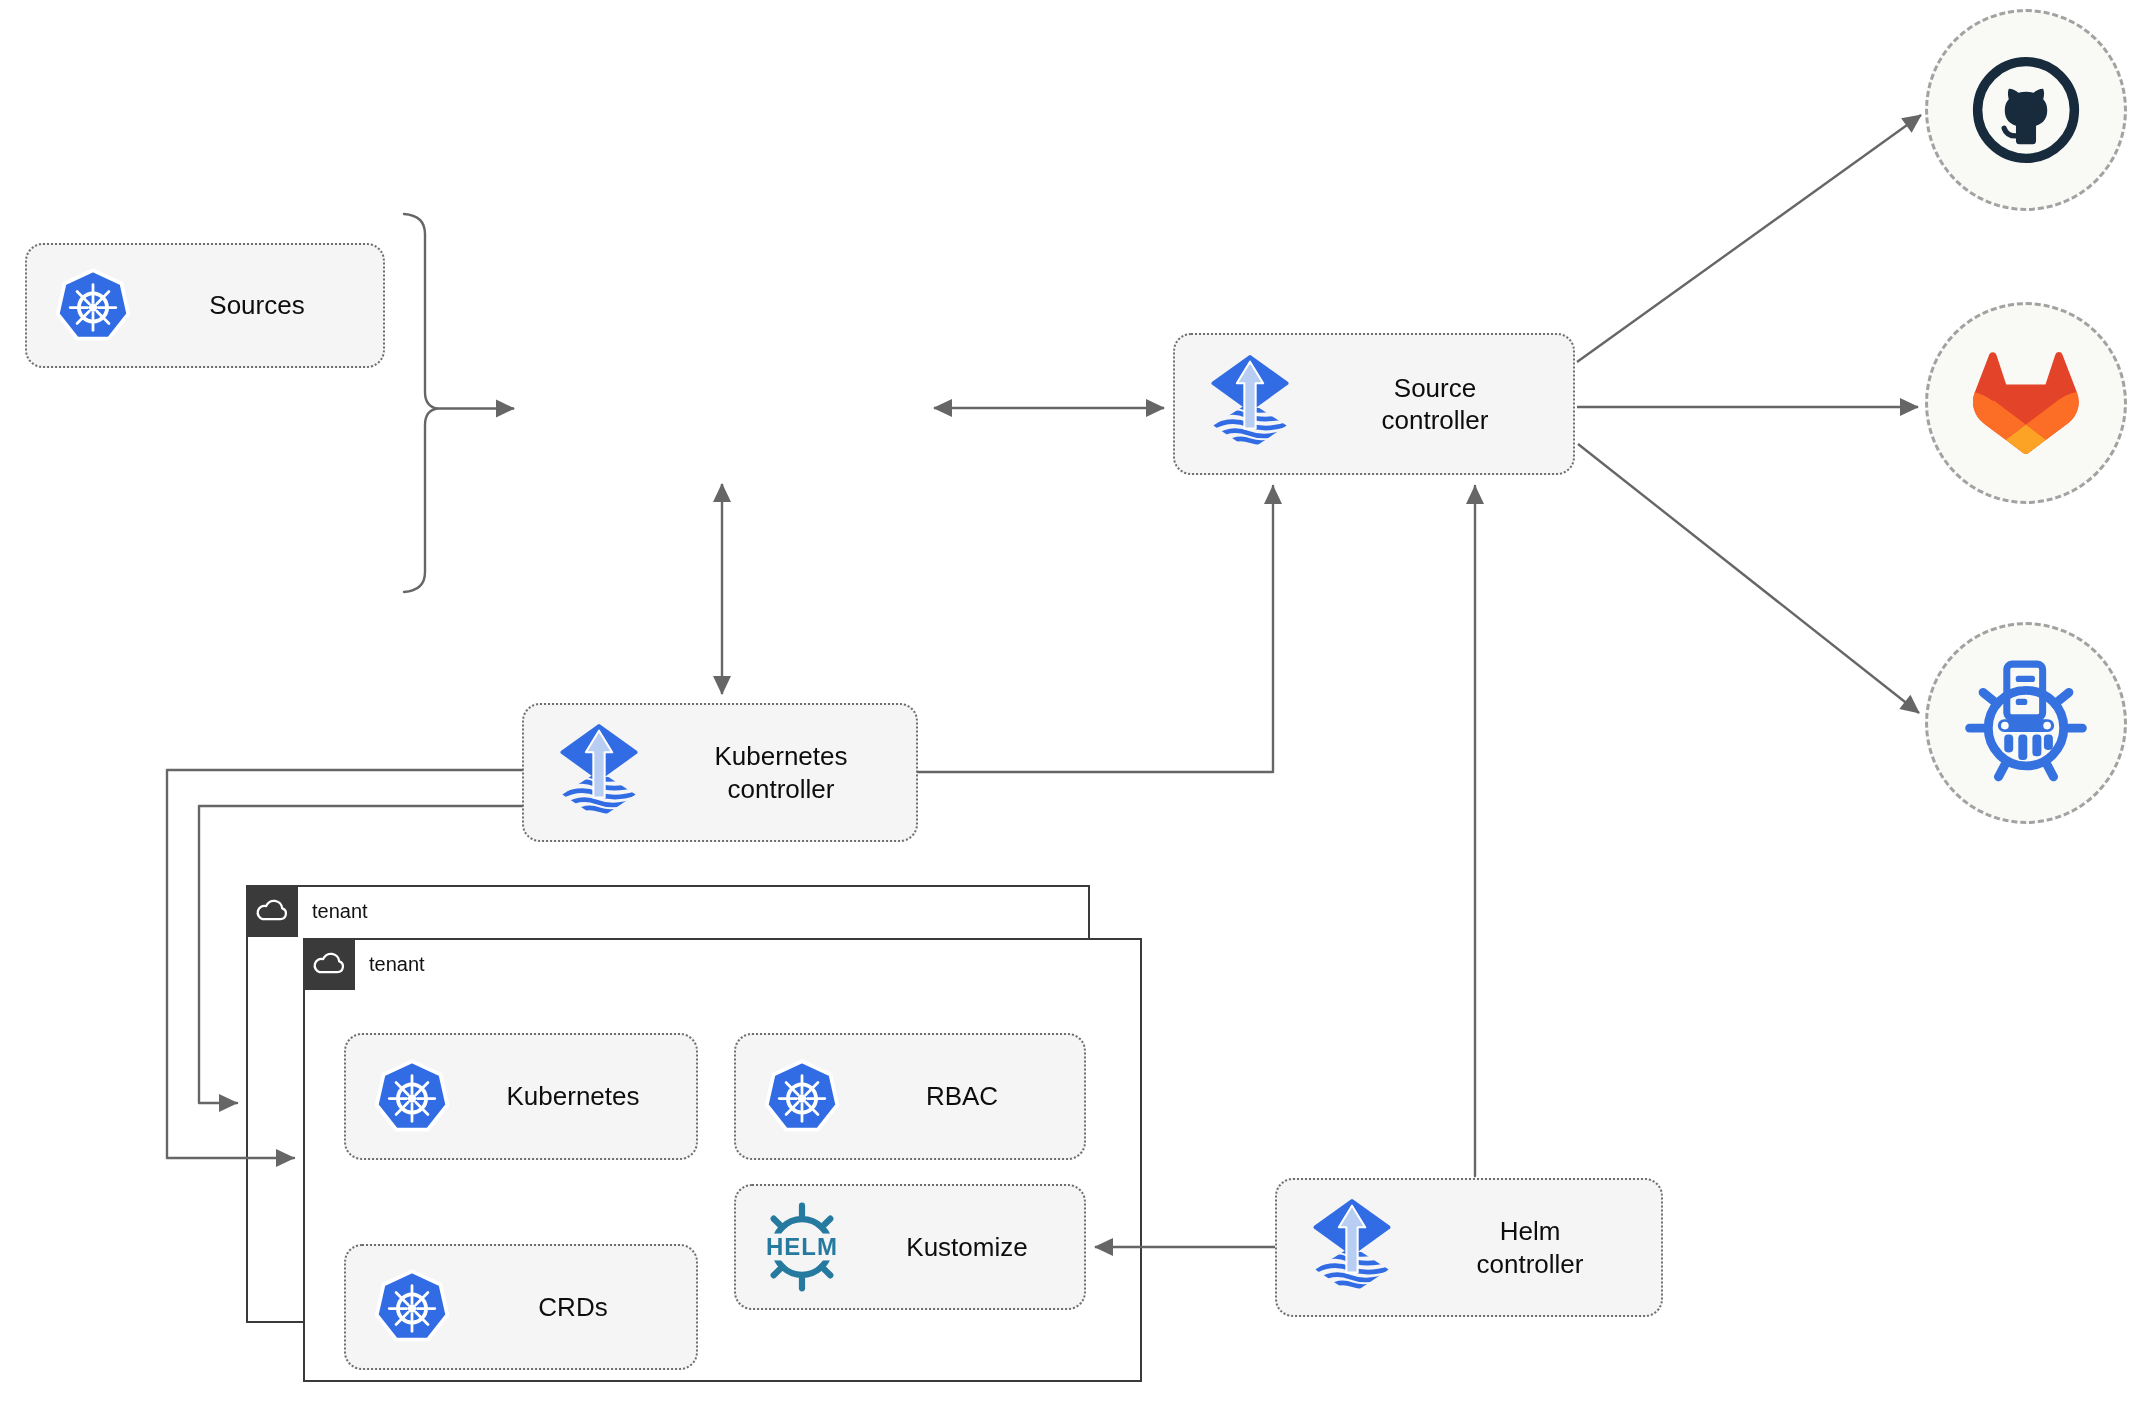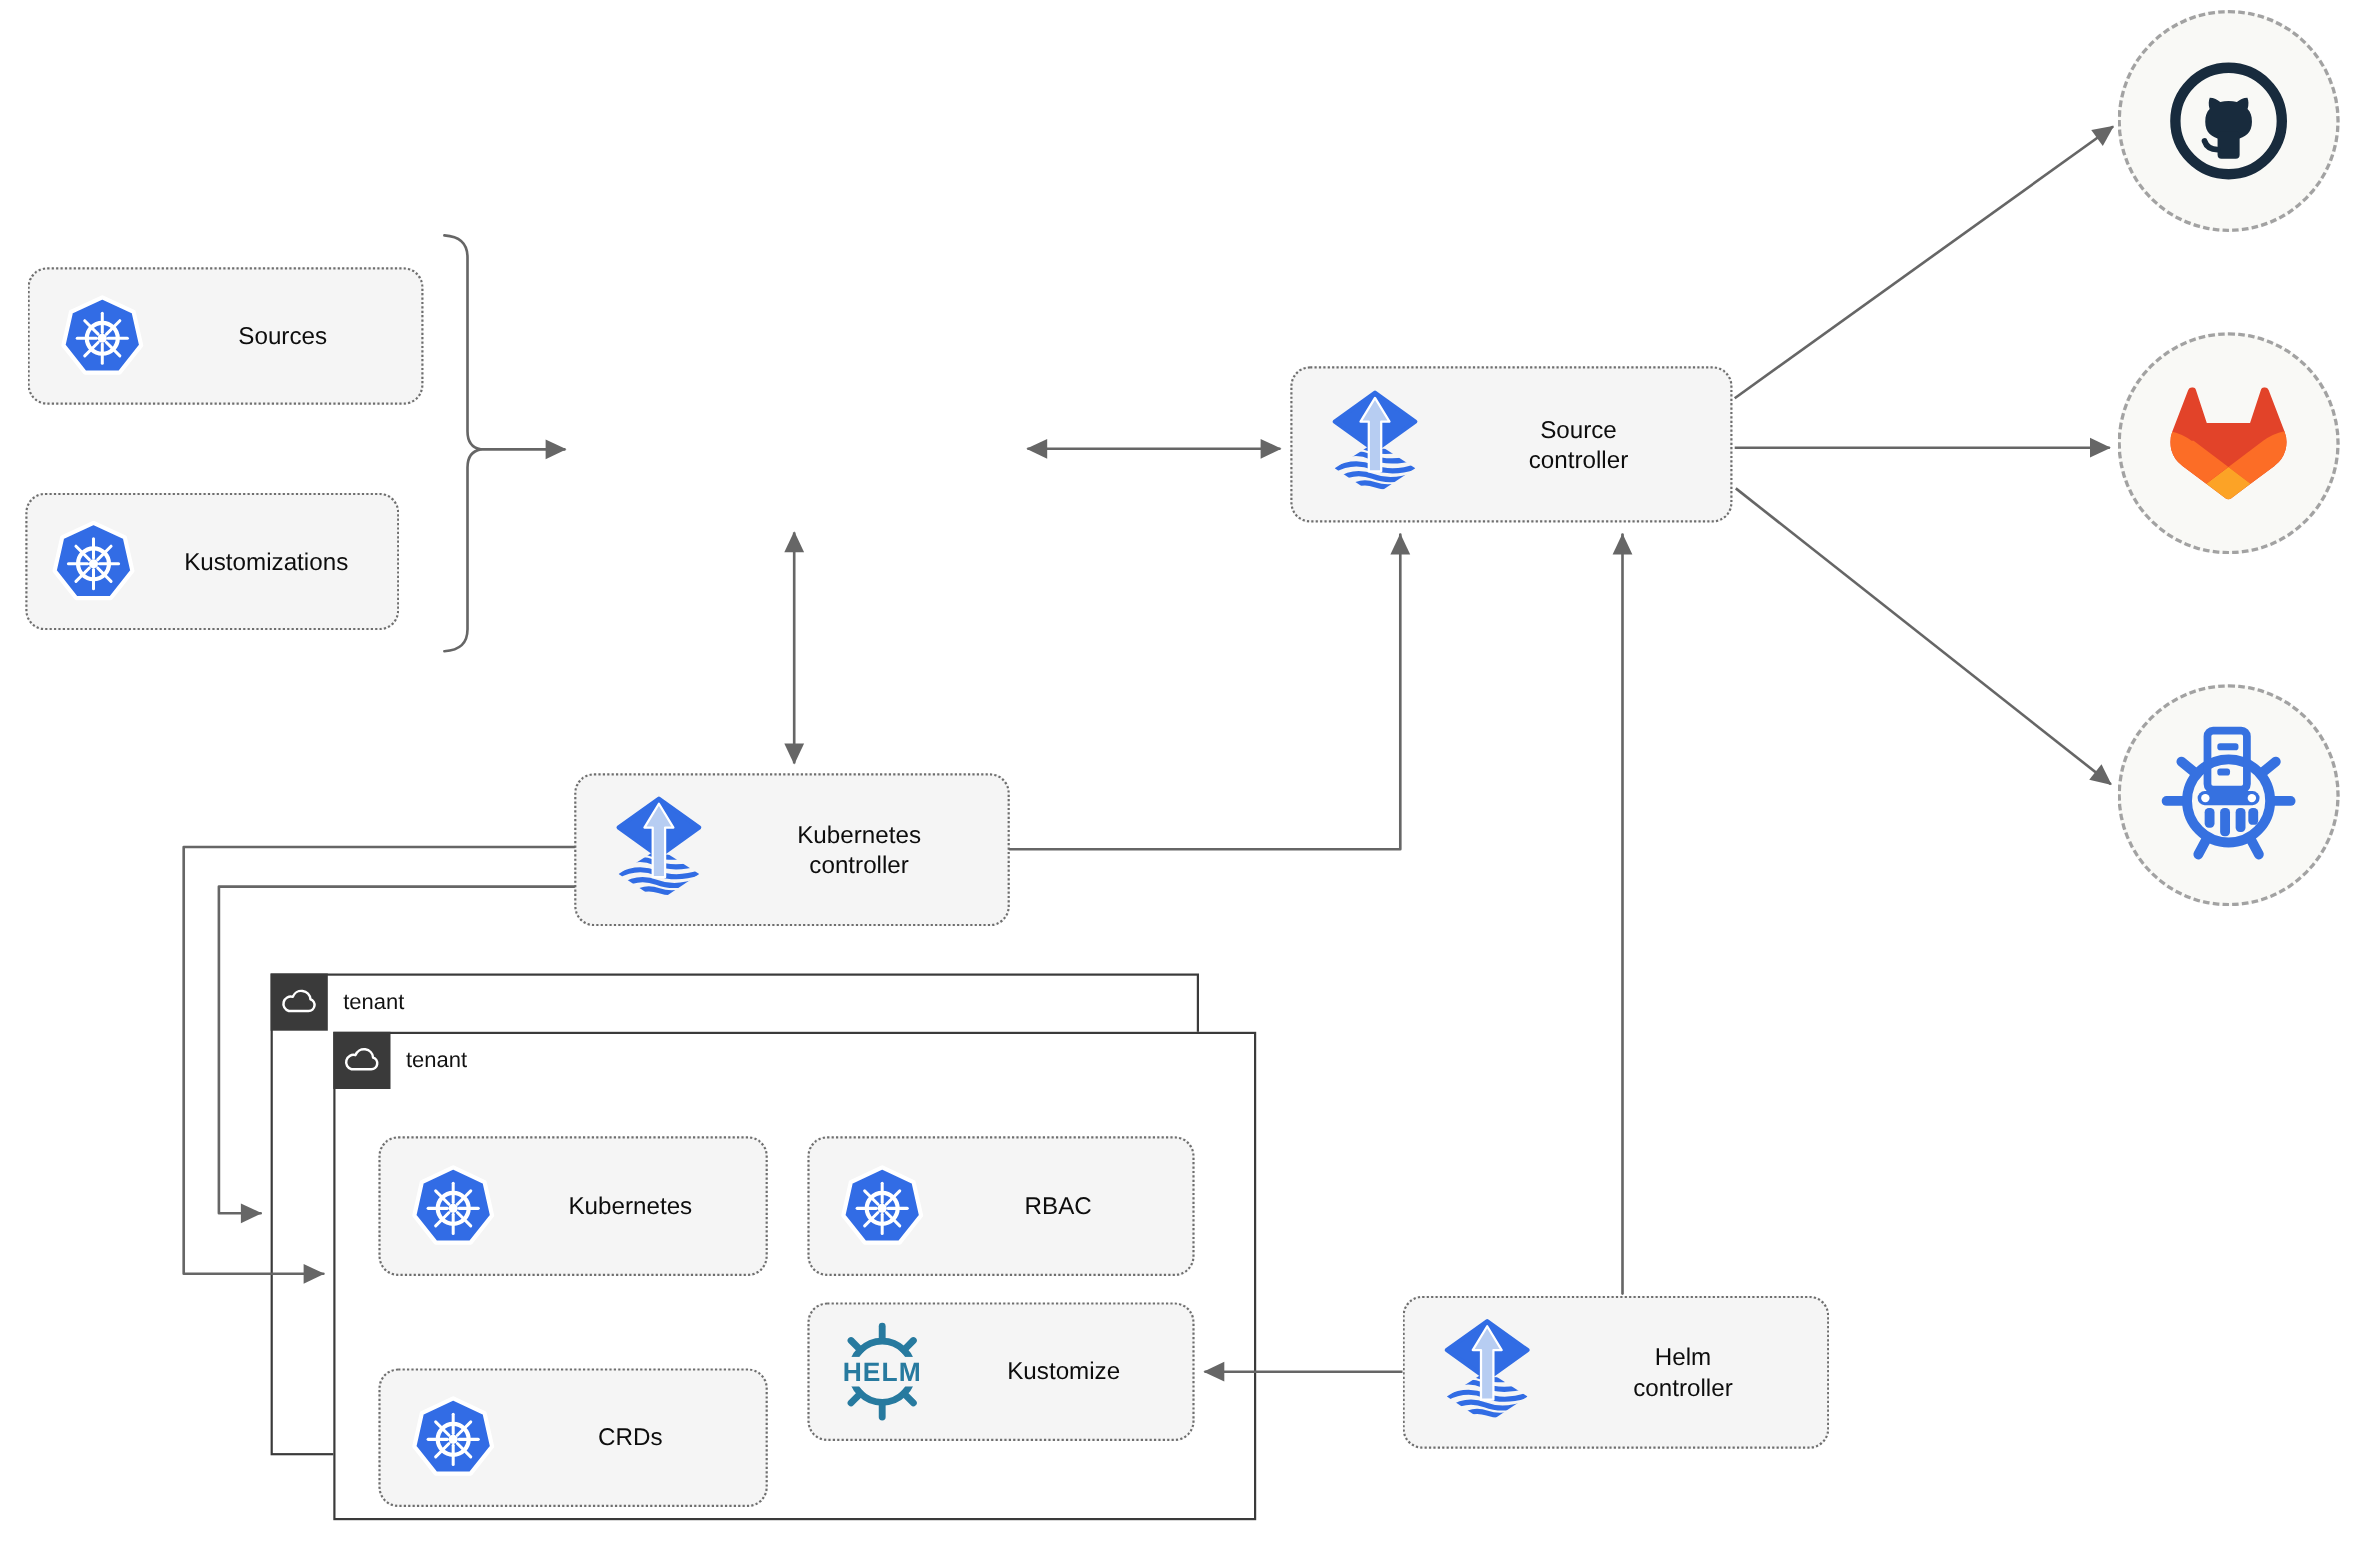--- a/index.html
+++ b/index.html
@@ -16,21 +16,21 @@
 
   .node{
     position:absolute; box-sizing:border-box;
     background:var(--box_fill);
     border:2px dotted var(--box_border);
     border-radius:18px;
     display:flex; align-items:center;
   }
   .node .icon-wrap{flex:0 0 auto; display:flex; align-items:center; justify-content:center;}
   .node .node-label{
-    flex:1 1 auto; text-align:center; font-size:22px; line-height:1.25;
+    flex:1 1 auto; text-align:center; font-size:26px; line-height:1.25;
     color:var(--text); white-space:pre-line; padding:0 10px;
   }
   .tenant{
     position:absolute; box-sizing:border-box; background:#ffffff;
     border:2px solid var(--tenant_border);
   }
   .tenant-tab{
     position:absolute; left:-2px; top:-2px; width:52px; height:52px;
     background:var(--tenant_tab); display:flex; align-items:center; justify-content:center;
   }
@@ -143,28 +143,20 @@
 
   <div class="node z3" style="left:25px; top:243px; width:360px; height:125px;">
     <span class="icon-wrap" style="margin-left:28px;">
       <svg width="76" height="76" viewBox="0 0 100 100">
           <use href="#sym-k8s"></use>
         </svg>
     </span>
     <span class="node-label">Sources</span>
   </div>
 
-  <div class="node z3" style="left:23px; top:448px; width:340px; height:125px;">
-    <span class="icon-wrap" style="margin-left:22px;">
-      <svg width="76" height="76" viewBox="0 0 100 100">
-          <use href="#sym-k8s"></use>
-        </svg>
-    </span>
-    <span class="node-label">Kustomizations</span>
-  </div>
 
 
   <div class="node z3" style="left:1173px; top:333px; width:402px; height:142px;">
     <span class="icon-wrap" style="margin-left:28px;">
       <svg width="94" height="102" viewBox="0 0 100 108">
           <use href="#sym-flux"></use>
         </svg>
     </span>
     <span class="node-label">Source
 controller</span>

